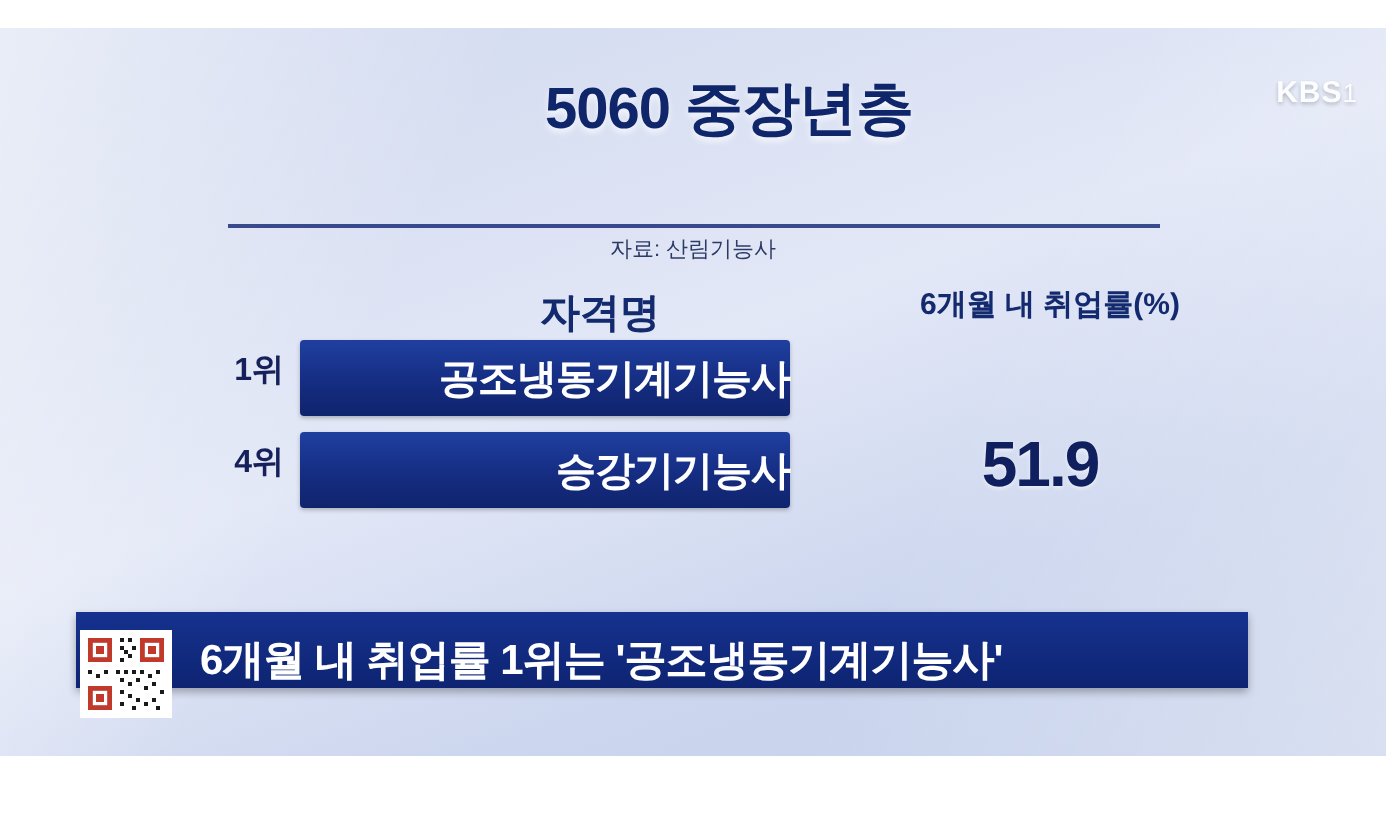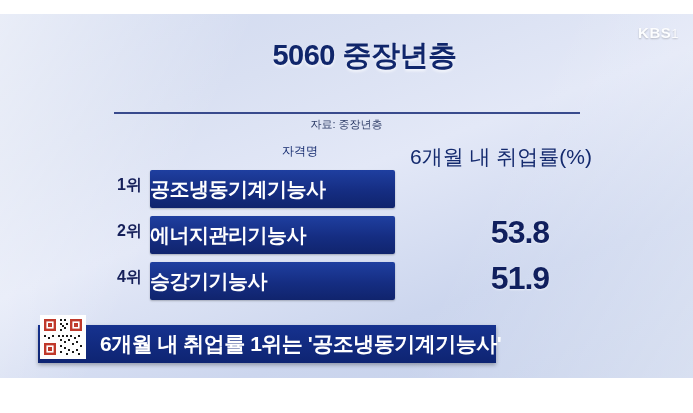--- a/index.html
+++ b/index.html
@@ -20,21 +20,21 @@
     content:"";
     position:absolute;left:0;top:0;right:0;bottom:0;
     background:
       linear-gradient(115deg, rgba(255,255,255,0.55) 0%, rgba(255,255,255,0) 30%),
       linear-gradient(295deg, rgba(255,255,255,0.35) 0%, rgba(255,255,255,0) 35%);
     pointer-events:none;
   }
 
   .watermark{
     position:absolute;
-    top:24px;right:14px;
+    top:38px;right:14px;
     color:#ffffff;
     font-size:15px;
     font-weight:bold;
     letter-spacing:0.5px;
     opacity:0.92;
     text-shadow:0 1px 2px rgba(0,0,0,0.25);
   }
   .watermark .sub{
     font-weight:normal;
     font-size:13px;
@@ -75,26 +75,26 @@
 
   .header-row{
     position:absolute;
     top:143px;left:100px;
     width:500px;
     height:22px;
   }
   .hdr-col-name{
     position:absolute;left:100px;top:0;
     width:200px;text-align:center;
-    font-size:12px;color:#142a6e;font-weight:normal;
+    font-size:20px;color:#142a6e;font-weight:bold;
   }
   .hdr-col-rate{
     position:absolute;left:310px;top:0;
-    width:230px;text-align:left;
-    font-size:21px;color:#142a6e;font-weight:normal;
+    width:230px;text-align:center;
+    font-size:15px;color:#142a6e;font-weight:bold;
   }
 
   .rows{
     position:absolute;
     top:170px;left:100px;
     width:500px;
   }
   .row{
     position:relative;
     height:41px;
@@ -104,21 +104,21 @@
     position:absolute;left:0;top:5px;
     width:42px;text-align:right;
     font-size:16px;color:#16205a;font-weight:bold;
   }
   .bar{
     position:absolute;left:50px;top:0;
     width:245px;height:38px;
     background:linear-gradient(180deg,#1f3fa0 0%,#152d82 55%,#10246d 100%);
     border-radius:2px;
     box-shadow:0 1px 2px rgba(0,0,0,0.25);
-    display:flex;align-items:center;justify-content:flex-start;
+    display:flex;align-items:center;justify-content:flex-end;
   }
   .bar span{
     color:#ffffff;
     font-size:20px;
     font-weight:bold;
     letter-spacing:-0.5px;
   }
   .value{
     position:absolute;left:300px;top:-2px;
     width:240px;
@@ -126,24 +126,24 @@
     color:#101f5e;
     font-size:32px;
     font-weight:bold;
     letter-spacing:-1px;
     text-shadow:0 1px 2px rgba(255,255,255,0.6);
   }
 
   
   .ticker{
     position:absolute;
-    left:38px;bottom:50px;
-    width:458px;height:38px;
+    left:38px;bottom:69px;
+    width:586px;height:38px;
     background:linear-gradient(180deg,#16328f 0%,#0e2472 100%);
-    display:flex;align-items:center;
+    display:flex;align-items:flex-end;
     box-shadow:0 2px 4px rgba(0,0,0,0.3);
   }
   .qr{
     position:absolute;
     left:40px;bottom:54px;
     width:46px;height:44px;
     background:#ffffff;
     padding:2px;
     box-sizing:border-box;
     display:block;
@@ -179,43 +179,36 @@
 
   <div class="watermark">
     <span>KBS</span><span class="sub">1</span>
   </div>
 
   <div class="title-wrap">
     <div class="title-line">5060 중장년층</div>
   </div>
 
   <div class="divider"></div>
-  <div class="source">자료: 중장년층</div>
+  <div class="source">자료: 산림기능사</div>
 
   <div class="header-row">
     <div class="hdr-col-name">자격명</div>
     <div class="hdr-col-rate">6개월 내 취업률(%)</div>
   </div>
 
   <div class="rows">
 
     <div class="row">
       <div class="rank">1위</div>
       <div class="bar">
         <span>공조냉동기계기능사</span>
       </div>
     </div>
 
-    <div class="row">
-      <div class="rank">2위</div>
-      <div class="bar">
-        <span>에너지관리기능사</span>
-      </div>
-      <div class="value">53.8</div>
-    </div>
 
 
     <div class="row">
       <div class="rank">4위</div>
       <div class="bar">
         <span>승강기기능사</span>
       </div>
       <div class="value">51.9</div>
     </div>
 

